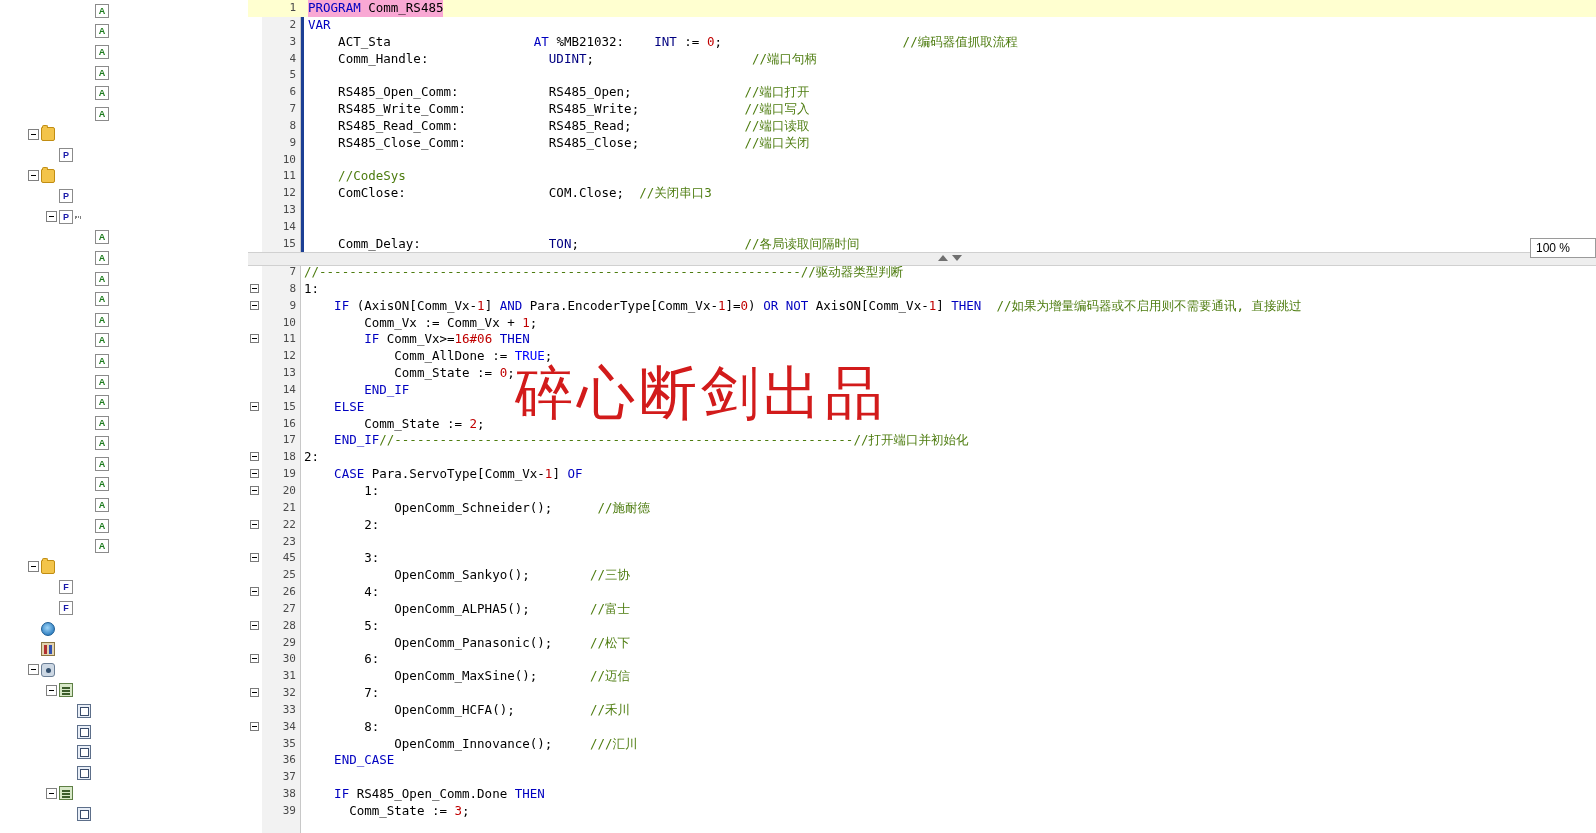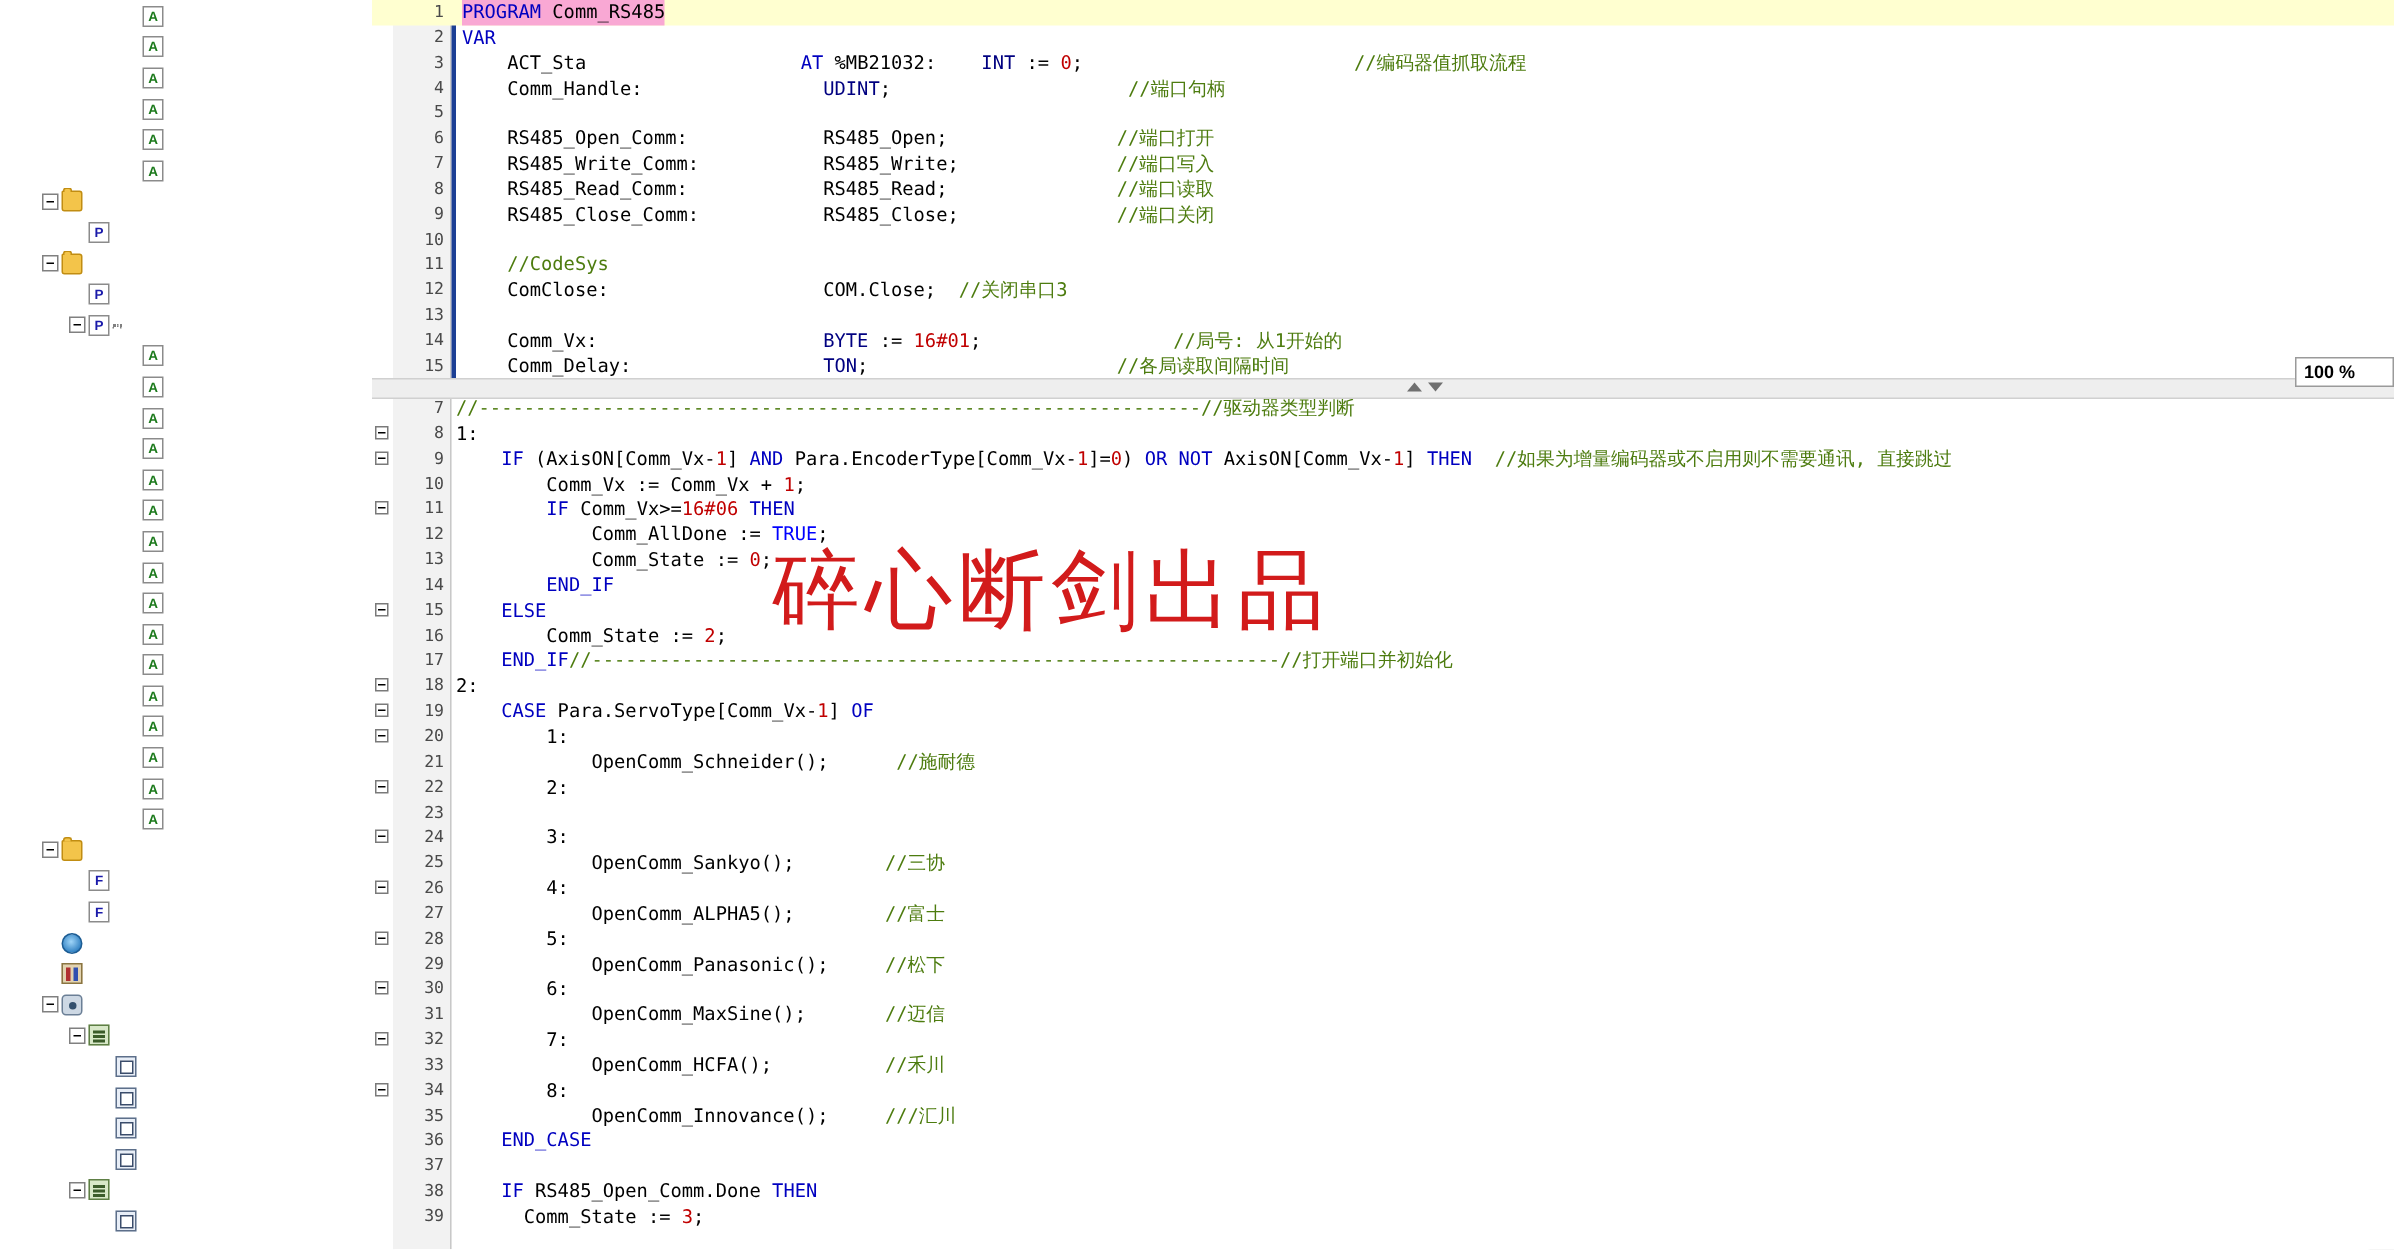--- a/index.html
+++ b/index.html
@@ -315,21 +315,20 @@
     position: absolute;
     left: 1530px; top: 238px;
     width: 66px; height: 20px;
     background: #ffffff;
     border: 1px solid #9a9a9a;
     font-size: 12px;
     line-height: 18px;
     padding-left: 5px;
     box-sizing: border-box;
     color: #000;
-    font-weight: bold;
   }
 
   
   #watermark {
     position: absolute;
     left: 515px; top: 355px;
     font-family: "DejaVu Sans", sans-serif;
     font-size: 58px;
     font-weight: normal;
     color: #d21b1b;
@@ -411,21 +410,21 @@
           <div class="cl"><span class="num">4</span><span class="txt"><span class="plain">    Comm_Handle:                </span><span class="ty">UDINT</span><span class="plain">;</span><span class="cmt">                     //端口句柄</span></span></div>
           <div class="cl"><span class="num">5</span><span class="txt"><span class="plain"></span></span></div>
           <div class="cl"><span class="num">6</span><span class="txt"><span class="plain">    RS485_Open_Comm:            </span><span class="plain">RS485_Open</span><span class="plain">;</span><span class="cmt">               //端口打开</span></span></div>
           <div class="cl"><span class="num">7</span><span class="txt"><span class="plain">    RS485_Write_Comm:           </span><span class="plain">RS485_Write</span><span class="plain">;</span><span class="cmt">              //端口写入</span></span></div>
           <div class="cl"><span class="num">8</span><span class="txt"><span class="plain">    RS485_Read_Comm:            </span><span class="plain">RS485_Read</span><span class="plain">;</span><span class="cmt">               //端口读取</span></span></div>
           <div class="cl"><span class="num">9</span><span class="txt"><span class="plain">    RS485_Close_Comm:           </span><span class="plain">RS485_Close</span><span class="plain">;</span><span class="cmt">              //端口关闭</span></span></div>
           <div class="cl"><span class="num">10</span><span class="txt"><span class="plain"></span></span></div>
           <div class="cl"><span class="num">11</span><span class="txt"><span class="cmt">    //CodeSys</span></span></div>
           <div class="cl"><span class="num">12</span><span class="txt"><span class="plain">    ComClose:                   </span><span class="plain">COM.Close</span><span class="plain">;  </span><span class="cmt">//关闭串口3</span></span></div>
           <div class="cl"><span class="num">13</span><span class="txt"><span class="plain"></span></span></div>
-          <div class="cl"><span class="num">14</span><span class="txt"><span class="plain">    Comm_Vx:                    </span><span class="ty">BYTE</span><span class="plain"> := </span><span class="num-lit">16#01</span><span class="plain">;</span><span class="cmt">                 //局号: 从1开始的</span></span></div>
+          <div class="cl"><span class="num">14</span></div>
           <div class="cl"><span class="num">15</span><span class="txt"><span class="plain">    Comm_Delay:                 </span><span class="ty">TON</span><span class="plain">;</span><span class="cmt">                      //各局读取间隔时间</span></span></div>
         </div>
     </div>
 
     <div class="code-pane" id="impl-pane">
       <div class="gutter-fold"></div>
       <div class="gutter-num"></div>
       <div class="code-lines" id="impl-lines">
           <div class="cl"><span class="num">7</span><span class="txt"><span class="cmt">//----------------------------------------------------------------//驱动器类型判断</span></span></div>
           <div class="cl"><span class="fold"></span><span class="num">8</span><span class="txt"><span class="plain">1:</span></span></div>
@@ -437,21 +436,21 @@
           <div class="cl"><span class="num">14</span><span class="txt"><span class="kw">        END_IF</span></span></div>
           <div class="cl"><span class="fold"></span><span class="num">15</span><span class="txt"><span class="kw">    ELSE</span></span></div>
           <div class="cl"><span class="num">16</span><span class="txt"><span class="plain">        Comm_State := </span><span class="num-lit">2</span><span class="plain">;</span></span></div>
           <div class="cl"><span class="num">17</span><span class="txt"><span class="kw">    END_IF</span><span class="cmt">//-------------------------------------------------------------//打开端口并初始化</span></span></div>
           <div class="cl"><span class="fold"></span><span class="num">18</span><span class="txt"><span class="plain">2:</span></span></div>
           <div class="cl"><span class="fold"></span><span class="num">19</span><span class="txt"><span class="kw">    CASE</span><span class="plain"> Para.ServoType[Comm_Vx-</span><span class="num-lit">1</span><span class="plain">] </span><span class="kw">OF</span></span></div>
           <div class="cl"><span class="fold"></span><span class="num">20</span><span class="txt"><span class="plain">        1:</span></span></div>
           <div class="cl"><span class="num">21</span><span class="txt"><span class="plain">            OpenComm_Schneider();      </span><span class="cmt">//施耐德</span></span></div>
           <div class="cl"><span class="fold"></span><span class="num">22</span><span class="txt"><span class="plain">        2:</span></span></div>
           <div class="cl"><span class="num">23</span></div>
-          <div class="cl"><span class="fold"></span><span class="num">24</span><span class="txt"><span class="plain">        3:</span></span></div>
+          <div class="cl"><span class="fold"></span><span class="num">45</span><span class="txt"><span class="plain">        3:</span></span></div>
           <div class="cl"><span class="num">25</span><span class="txt"><span class="plain">            OpenComm_Sankyo();        </span><span class="cmt">//三协</span></span></div>
           <div class="cl"><span class="fold"></span><span class="num">26</span><span class="txt"><span class="plain">        4:</span></span></div>
           <div class="cl"><span class="num">27</span><span class="txt"><span class="plain">            OpenComm_ALPHA5();        </span><span class="cmt">//富士</span></span></div>
           <div class="cl"><span class="fold"></span><span class="num">28</span><span class="txt"><span class="plain">        5:</span></span></div>
           <div class="cl"><span class="num">29</span><span class="txt"><span class="plain">            OpenComm_Panasonic();     </span><span class="cmt">//松下</span></span></div>
           <div class="cl"><span class="fold"></span><span class="num">30</span><span class="txt"><span class="plain">        6:</span></span></div>
           <div class="cl"><span class="num">31</span><span class="txt"><span class="plain">            OpenComm_MaxSine();       </span><span class="cmt">//迈信</span></span></div>
           <div class="cl"><span class="fold"></span><span class="num">32</span><span class="txt"><span class="plain">        7:</span></span></div>
           <div class="cl"><span class="num">33</span><span class="txt"><span class="plain">            OpenComm_HCFA();          </span><span class="cmt">//禾川</span></span></div>
           <div class="cl"><span class="fold"></span><span class="num">34</span><span class="txt"><span class="plain">        8:</span></span></div>

